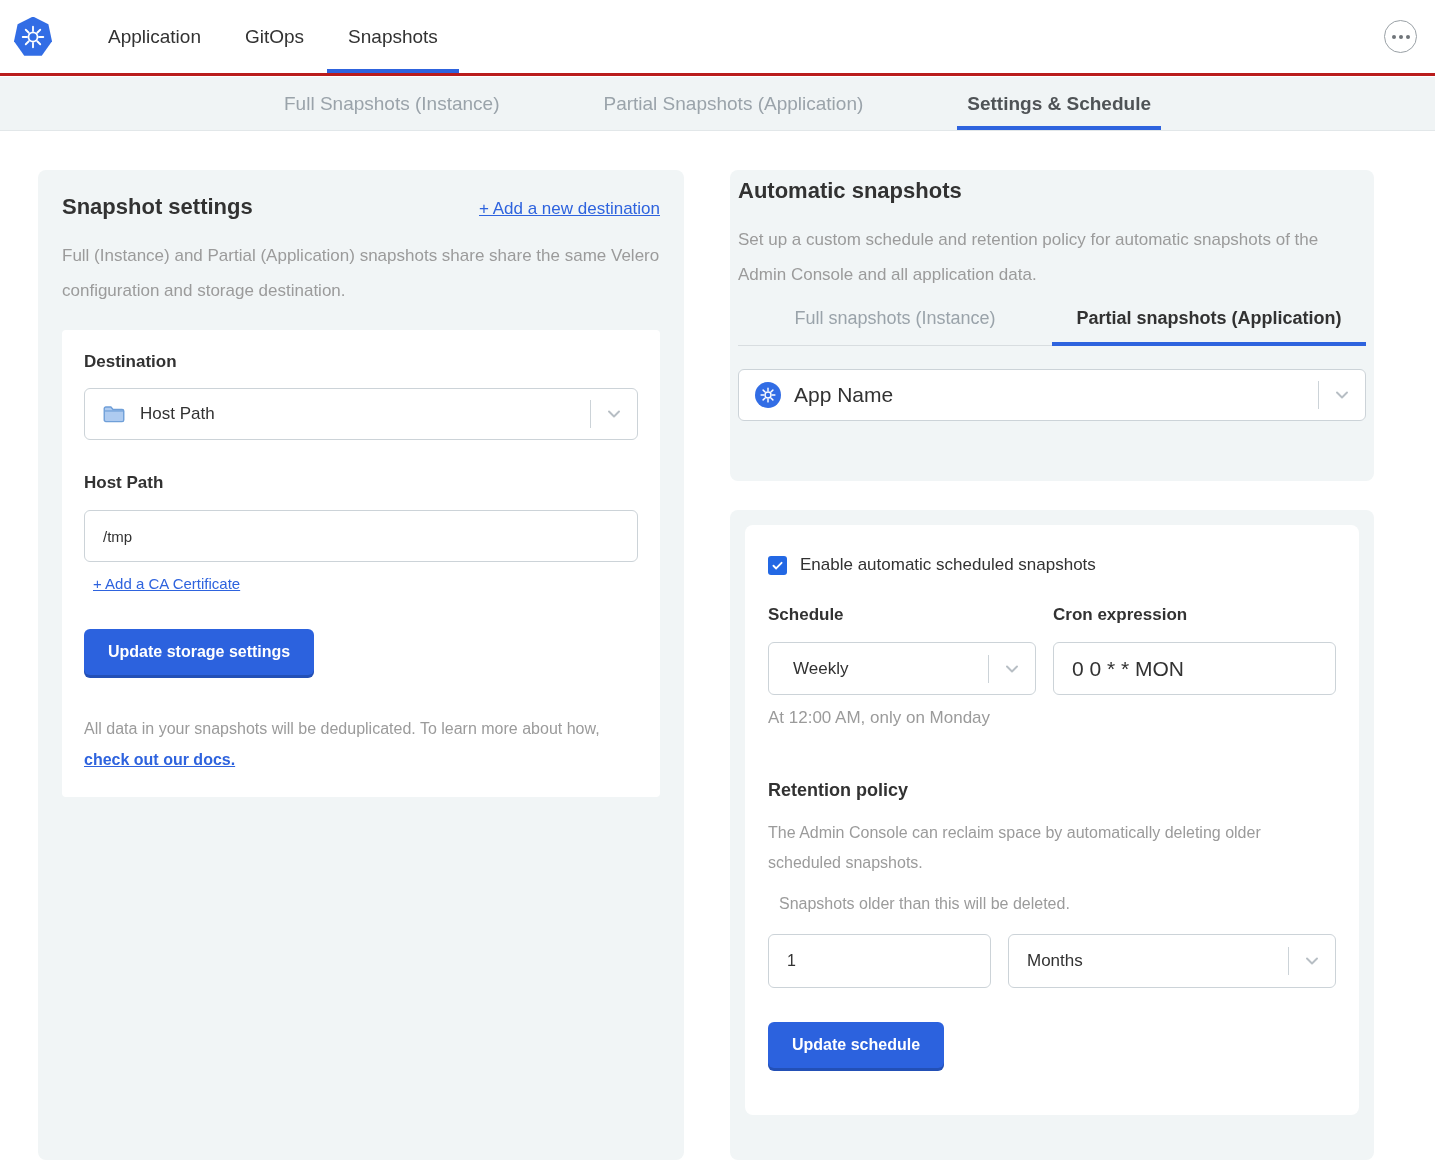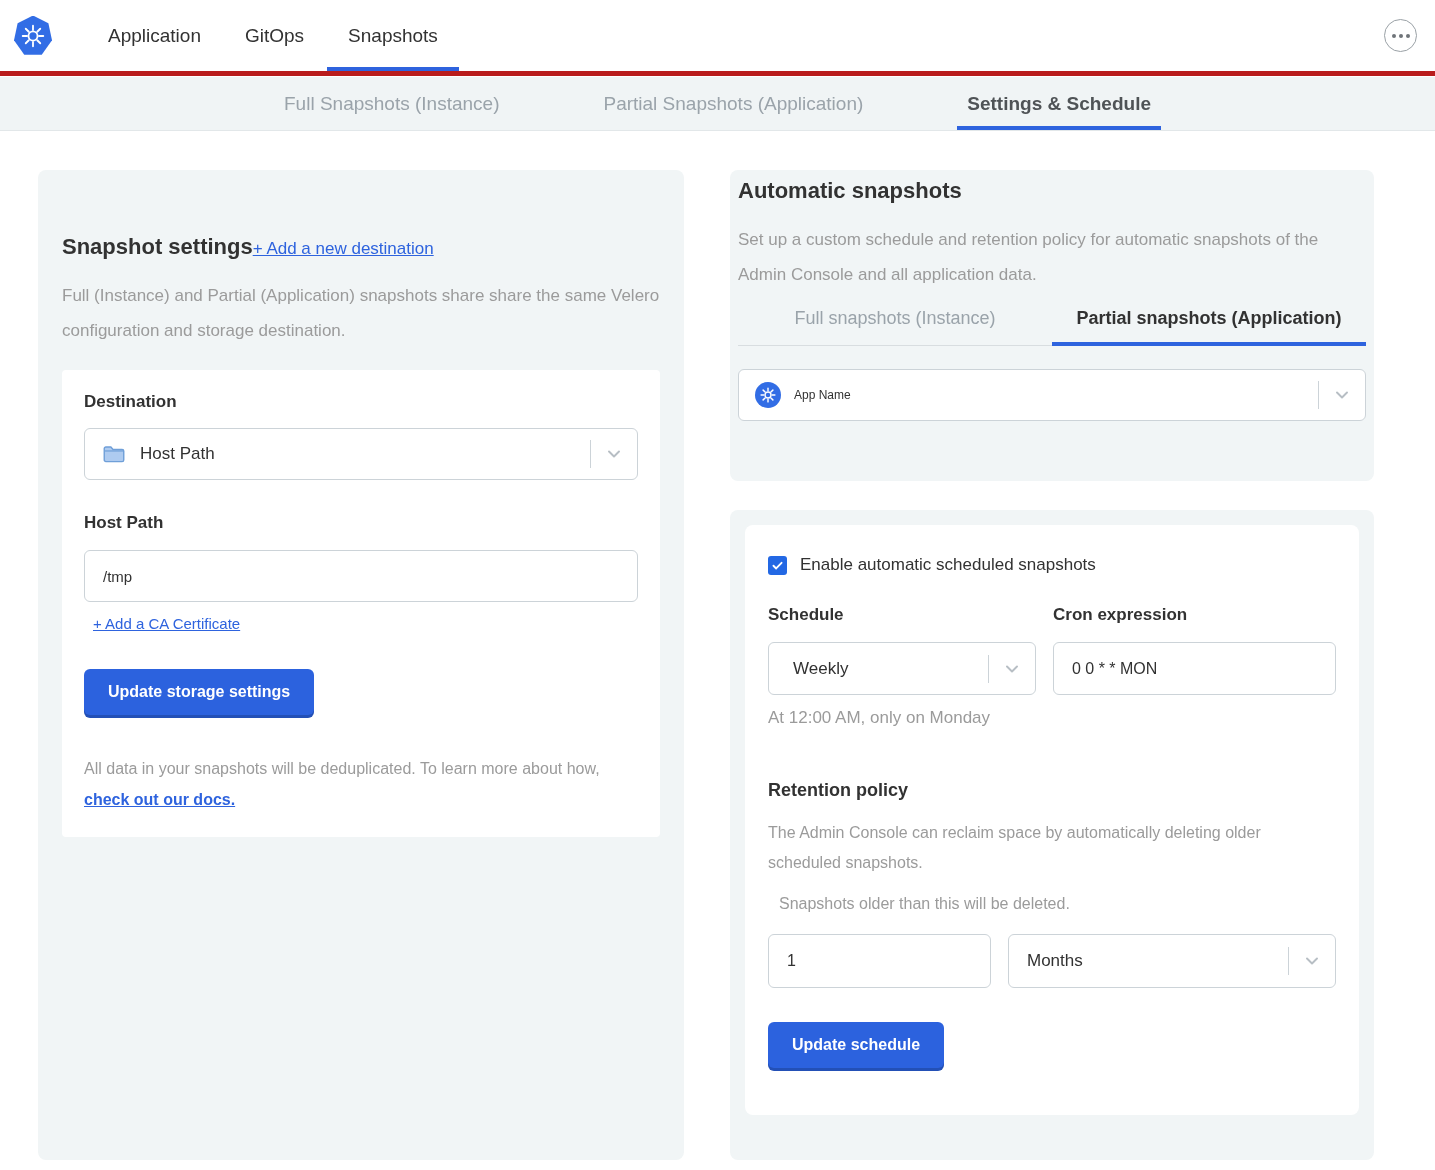--- a/index.html
+++ b/index.html
@@ -2,21 +2,21 @@
 <html><head>
 <meta charset="utf-8">
 <style>
   * { margin:0; padding:0; box-sizing:border-box; }
   html,body { width:1435px; height:1170px; background:#fff;
     font-family:"Liberation Sans", sans-serif; color:#323232; }
   .page { position:relative; width:1435px; height:1170px; overflow:hidden; }
 
   
   .header { position:absolute; left:0; top:0; width:100%; height:76px;
-    background:#fff; display:flex; align-items:stretch; border-bottom:5px solid #b91c1c; }
+    background:#fff; display:flex; align-items:stretch; border-bottom:3px solid #b91c1c; }
   .logo-wrap { display:flex; align-items:center; padding-left:14px; padding-right:34px; }
   .k8s-logo { width:38px; height:40px; background:#326de5; display:flex; align-items:center; justify-content:center;
     clip-path:polygon(50% 0%, 90.5% 19.5%, 100% 62%, 73% 98%, 27% 98%, 0% 62%, 9.5% 19.5%); }
   .k8s-logo svg { width:26px; height:26px; }
   .nav { display:flex; align-items:stretch; }
   .nav-item { display:flex; align-items:center; padding:0 21px; margin:0 1px;
     font-size:19px; color:#323232; cursor:pointer; border-bottom:4px solid transparent; padding-top:4px; }
   .nav-item.active { border-bottom-color:#2e63de; }
   .header-right { margin-left:auto; display:flex; align-items:center; padding-right:18px; }
   .ellipsis-btn { width:33px; height:33px; border:1px solid #9aa1a6; border-radius:50%;
@@ -29,21 +29,21 @@
   .subnav-tab { display:flex; align-items:center; padding:0 10px; font-size:19px; color:#9aa3aa;
     cursor:pointer; border-bottom:4px solid transparent; padding-top:4px; }
   .subnav-tab.active { color:#4f5356; font-weight:bold; border-bottom-color:#2e63de; }
 
   
   .card { position:absolute; background:#f1f5f6; border-radius:8px; }
   .card-left  { left:38px;  top:170px; width:646px; height:990px; padding:24px; }
   .card-rtop  { left:730px; top:170px; width:644px; height:311px; padding:8px; }
   .card-rbot  { left:730px; top:510px; width:644px; height:650px; padding:15px; }
 
-  .card-head { display:flex; align-items:baseline; justify-content:flex-start;margin-top:40px; }
+  .card-head { display:flex; align-items:baseline; justify-content:space-between; }
   h1.card-title { font-size:22px; font-weight:bold; color:#323232; }
   .link { color:#2e63de; text-decoration:underline; cursor:pointer; }
   .add-dest { font-size:17px; }
   p.card-desc { margin-top:18px; font-size:17px; line-height:35px; color:#9b9b9b; }
 
   .inner-card { background:#fff; border-radius:4px; margin-top:22px; padding:22px; }
 
   .field-label { font-size:17px; font-weight:bold; color:#323232; }
 
   .selectbox { display:flex; align-items:center; background:#fff; border:1px solid #ccd3d8;
@@ -68,34 +68,34 @@
 
   
   .rtabs { display:flex; margin-top:16px; border-bottom:1px solid #d8dde0; }
   .rtab { flex:1; text-align:center; padding-bottom:13px; font-size:18px; color:#9aa3aa;
     cursor:pointer; border-bottom:4px solid transparent; margin-bottom:-1px; }
   .rtab.active { color:#323232; font-weight:bold; border-bottom-color:#2e63de; }
   .app-select { margin-top:23px; }
   .k8s-mini { width:26px; height:26px; background:#326de5; border-radius:50%;
     display:flex; align-items:center; justify-content:center; flex:0 0 auto; }
   .k8s-mini svg { width:18px; height:18px; }
-  .app-select .sel-label { font-weight:500; font-size:12px; }
+  .app-select .sel-label { font-weight:500; font-size:21px; }
 
   
   .sched-card { background:#fff; border-radius:8px; padding:23px; height:590px; }
   .check-row { display:flex; align-items:center; gap:13px; margin-top:7px; }
   .checkbox { width:19px; height:19px; background:#2368e4; border-radius:3px;
     display:flex; align-items:center; justify-content:center; cursor:pointer; flex:0 0 auto; }
   .checkbox svg { width:13px; height:13px; }
   .check-label { font-size:17px; color:#323232; }
 
   .sched-grid { display:grid; grid-template-columns:268px 1fr; column-gap:17px; margin-top:30px; }
   .sched-grid .field-label { margin-bottom:0; }
   .sched-grid .selectbox, .sched-grid .text-input { margin-top:17px; height:53px; }
-  .cron-input { font-size:16px; }
+  .cron-input { font-size:21px; }
   .hint { margin-top:13px; font-size:17px; color:#9b9b9b; }
 
   .retention-title { margin-top:52px; font-size:18px; font-weight:bold; }
   .retention-desc { margin-top:17px; font-size:16px; line-height:30px; color:#9b9b9b; }
   .retention-hint { margin-top:17px; font-size:16px; color:#9b9b9b;margin-left:11px; }
   .retention-row { display:grid; grid-template-columns:223px 1fr; column-gap:17px; margin-top:21px; }
   .retention-row .text-input { height:54px; font-size:16px; }
   .retention-row .selectbox { margin-top:0; height:54px; }
   .retention-row .sel-label { margin-left:2px; }
   .sched-btn { margin-top:34px; }

